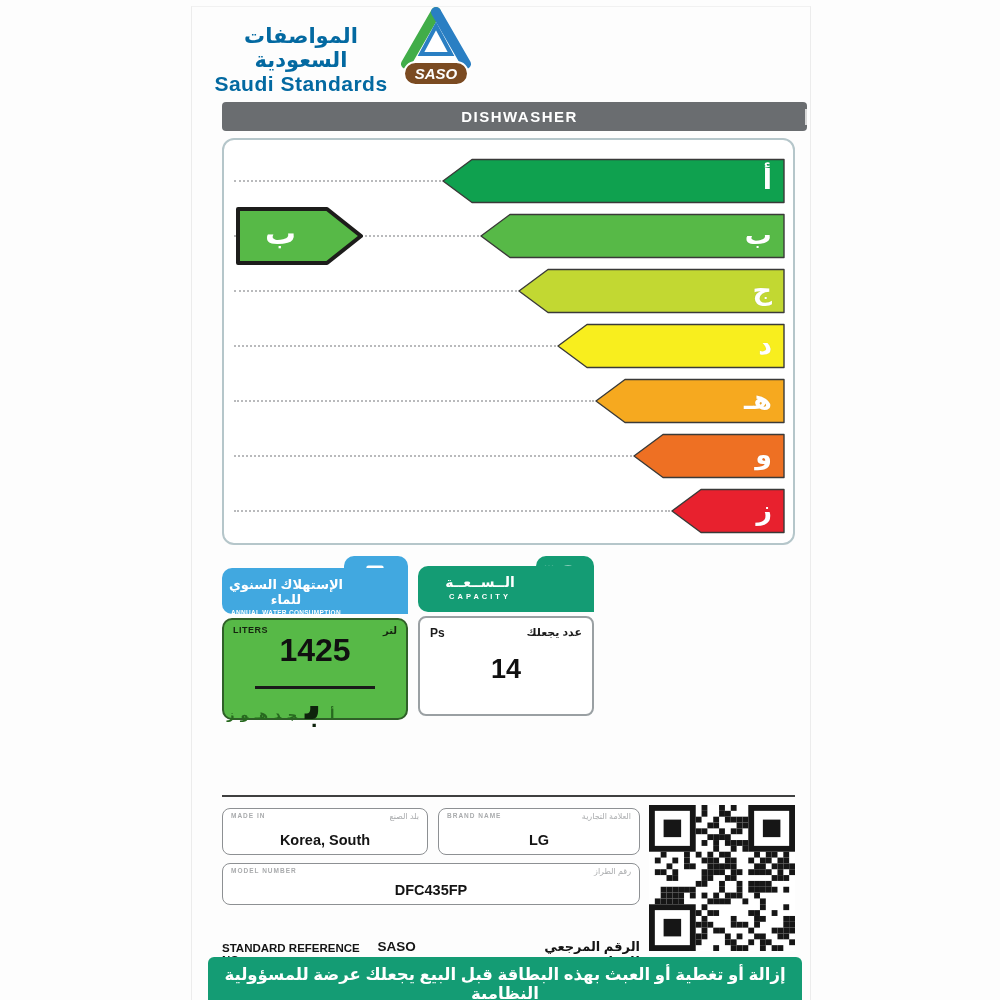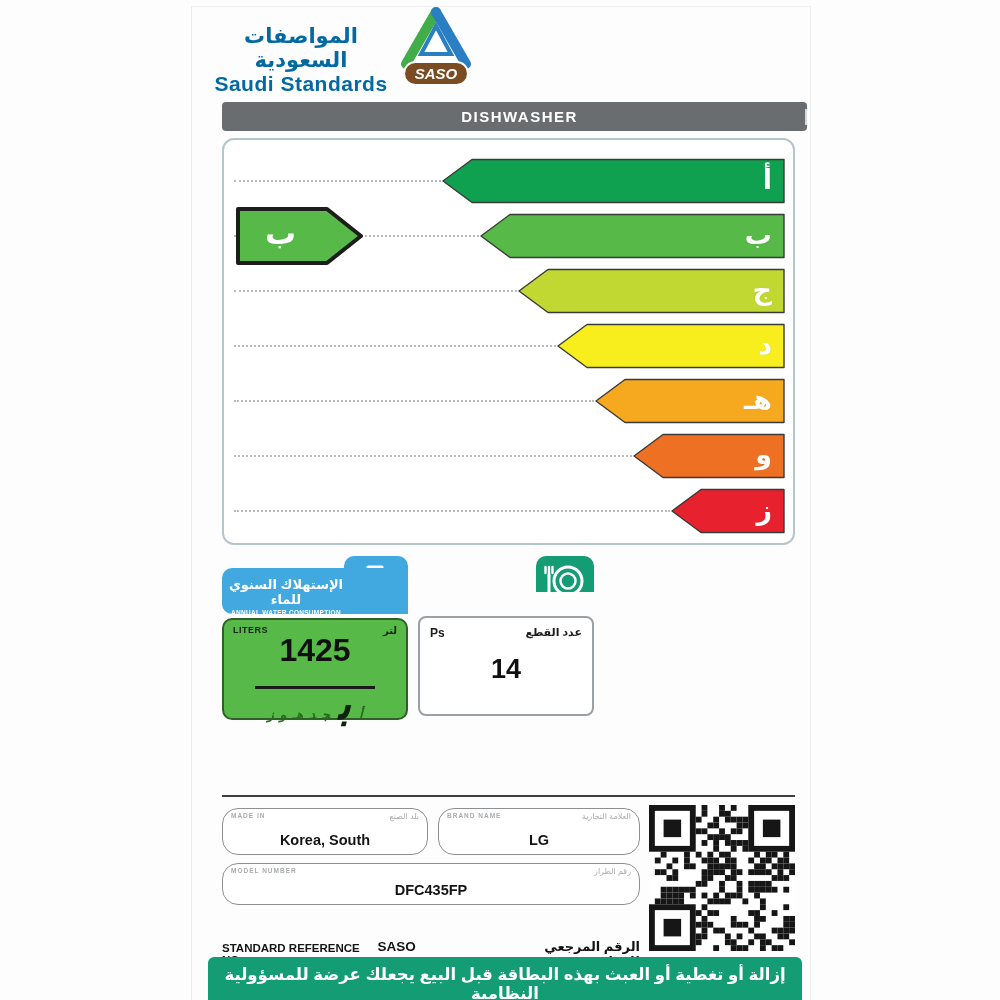--- a/index.html
+++ b/index.html
@@ -63,21 +63,21 @@
   .water-box .hdr-ar{font-size:13px;}
   .water-box .hdr-en{font-size:6.5px;margin-top:2px;}
   .water-icon{position:absolute;right:16px;top:5px;width:34px;height:34px;}
   .water-body{position:absolute;left:0;right:0;top:62px;bottom:0;background:var(--grade-green,#57b947);
     border:2.5px solid #2f6028;border-radius:10px;box-sizing:border-box;}
   .wb-units{display:flex;justify-content:space-between;padding:5px 9px 0 9px;color:#15230f;}
   .wb-unit-en{font-size:9px;font-weight:bold;letter-spacing:.5px;text-align:right;}
   .wb-unit-ar{font-size:10px;font-weight:bold;direction:rtl;}
   .wb-value{width:120px;margin:-4px auto 0 auto;text-align:center;font-size:32px;font-weight:bold;
     color:#101010;border-bottom:3px solid #1a1a1a;padding-bottom:17px;}
-  .wb-scale{direction:ltr;text-align:center;margin-top:0px;line-height:30px;white-space:nowrap;font-style:italic;}
+  .wb-scale{direction:ltr;text-align:left;margin-top:0px;line-height:30px;white-space:nowrap;}
   .wb-scale span{font-size:13px;font-weight:bold;color:#27691f;margin:0 3px;vertical-align:baseline;}
   .wb-scale span.big{font-size:45px;color:#0e230c;margin:0 5px;}
 
   .cap-box{left:196px;width:176px;}
   .cap-box .box-tab{width:58px;height:36px;background:var(--brand-green,#149c74);}
   .cap-box .box-header{top:10px;height:46px;background:var(--brand-green,#149c74);
     border-radius:10px 0 0 10px;padding:8px 58px 0 6px;text-align:center;}
   .cap-box .hdr-ar{font-size:14px;letter-spacing:1px;}
   .cap-box .hdr-en{font-size:7.5px;letter-spacing:3px;margin-top:2px;}
   .cap-icon{position:absolute;right:9px;top:4px;width:44px;height:42px;}
@@ -93,21 +93,21 @@
   .energy-box .box-header{top:10px;height:56px;background:var(--brand-green,#149c74);
     border-radius:10px 0 0 10px;padding:12px 60px 0 6px;text-align:center;}
   .energy-box .hdr-ar{font-size:11px;}
   .energy-box .hdr-en{font-size:6.5px;margin-top:3px;}
   .bolt-icon{position:absolute;right:18px;top:6px;width:26px;height:38px;}
   .energy-box .white-body{top:70px;}
   .energy-box .wbd-value{margin-top:8px;}
 
   
   .details{position:absolute;left:222px;top:795px;width:573px;height:160px;border-top:2.5px solid #3f4040;}
-  .field{position:absolute;border:1.5px solid #8d9093;border-radius:16px;box-sizing:border-box;background:#fff;}
+  .field{position:absolute;border:1.5px solid #8d9093;border-radius:8px;box-sizing:border-box;background:#fff;}
   .field .lbl-en{position:absolute;top:3px;left:8px;font-size:6.5px;font-weight:bold;
     letter-spacing:1px;color:#a9abad;}
   .field .lbl-ar{position:absolute;top:3px;right:8px;font-size:8px;color:#a9abad;direction:rtl;}
   .field .val{position:absolute;left:0;right:0;bottom:6px;text-align:center;
     font-size:14.5px;font-weight:bold;color:#141414;}
   .f-made{top:11px;left:0;width:206px;height:47px;}
   .f-brand{top:11px;left:216px;width:202px;height:47px;}
   .f-model{top:66px;left:0;width:418px;height:42px;}
   .reg-row{position:absolute;top:110px;left:0;width:418px;display:flex;justify-content:flex-end;
     align-items:center;gap:16px;}
@@ -259,24 +259,28 @@
     <div class="info-box cap-box">
       <div class="box-tab"></div>
       <div class="cap-icon">
         <svg viewBox="0 0 44 42" width="44" height="42">
           <circle cx="27" cy="21" r="14" fill="none" stroke="#fff" stroke-width="3"></circle>
           <circle cx="27" cy="21" r="7.5" fill="none" stroke="#fff" stroke-width="2.5"></circle>
           <path d="M8 7 v10 M4.5 7 v6 M11.5 7 v6" stroke="#fff" stroke-width="2.4" fill="none" stroke-linecap="round"></path>
           <path d="M8 15 v20" stroke="#fff" stroke-width="3" fill="none" stroke-linecap="round"></path>
         </svg>
       </div>
+      <div class="box-header">
+        <div class="hdr-ar">الــســعــة</div>
+        <div class="hdr-en">CAPACITY</div>
+      </div>
       <div class="white-body">
         <div class="wbd-units">
           <span class="wbd-unit-en">Ps</span>
-          <span class="wbd-unit-ar">عدد القطع</span>
+          <span class="wbd-unit-ar">عدد يجعلك</span>
         </div>
         <div class="wbd-value">14</div>
       </div>
     </div>
 
   </section>
 
   <section class="details">
     <div class="field f-made">
       <span class="lbl-en">MADE IN</span>

